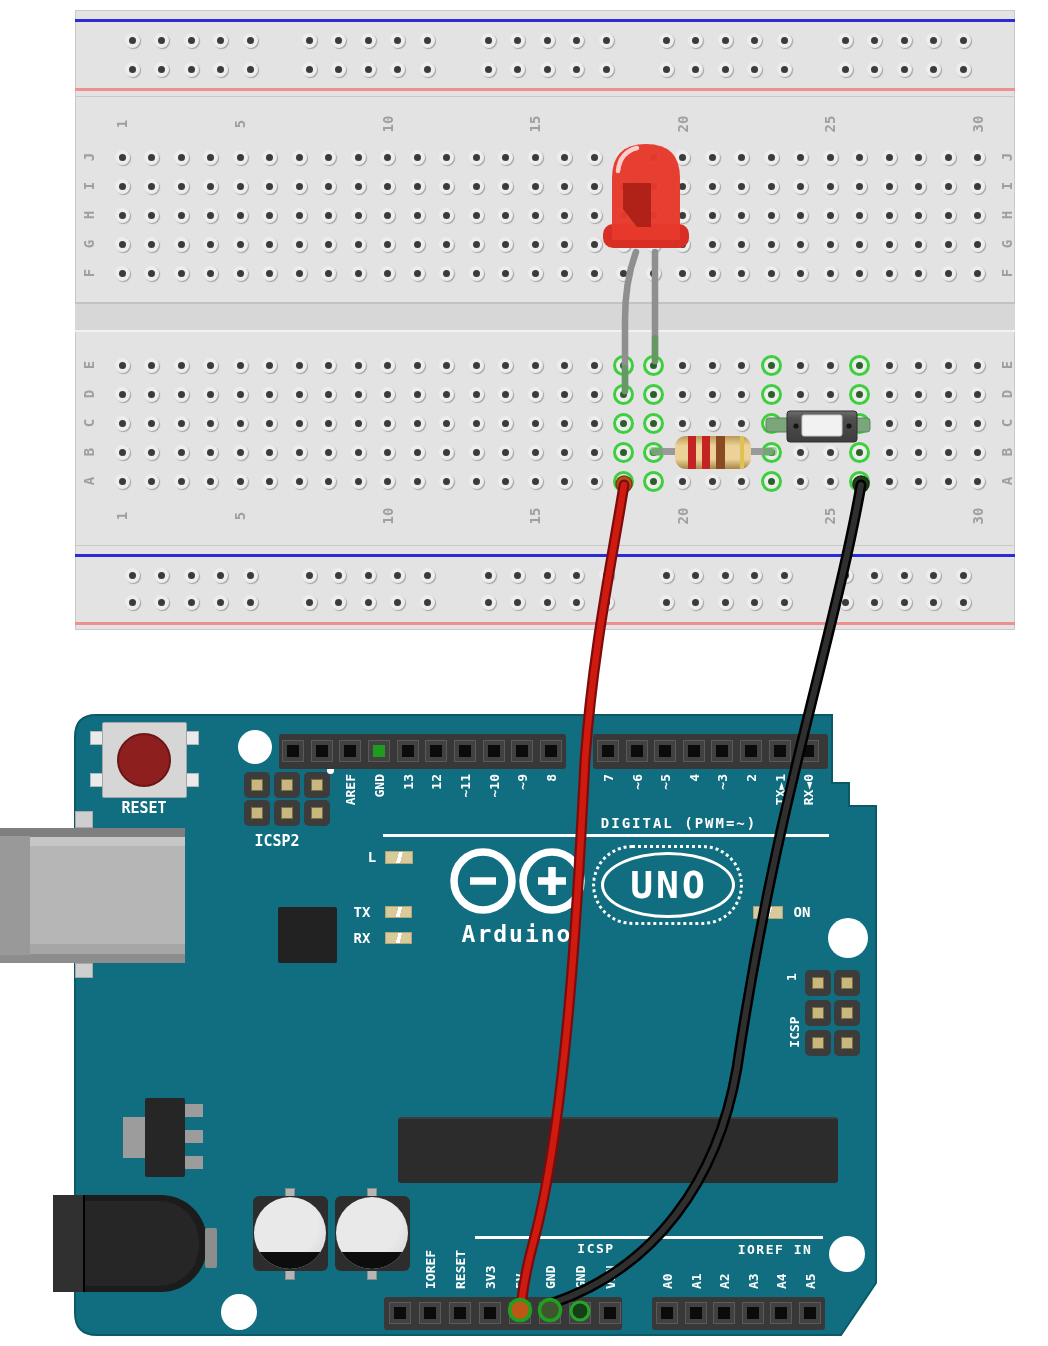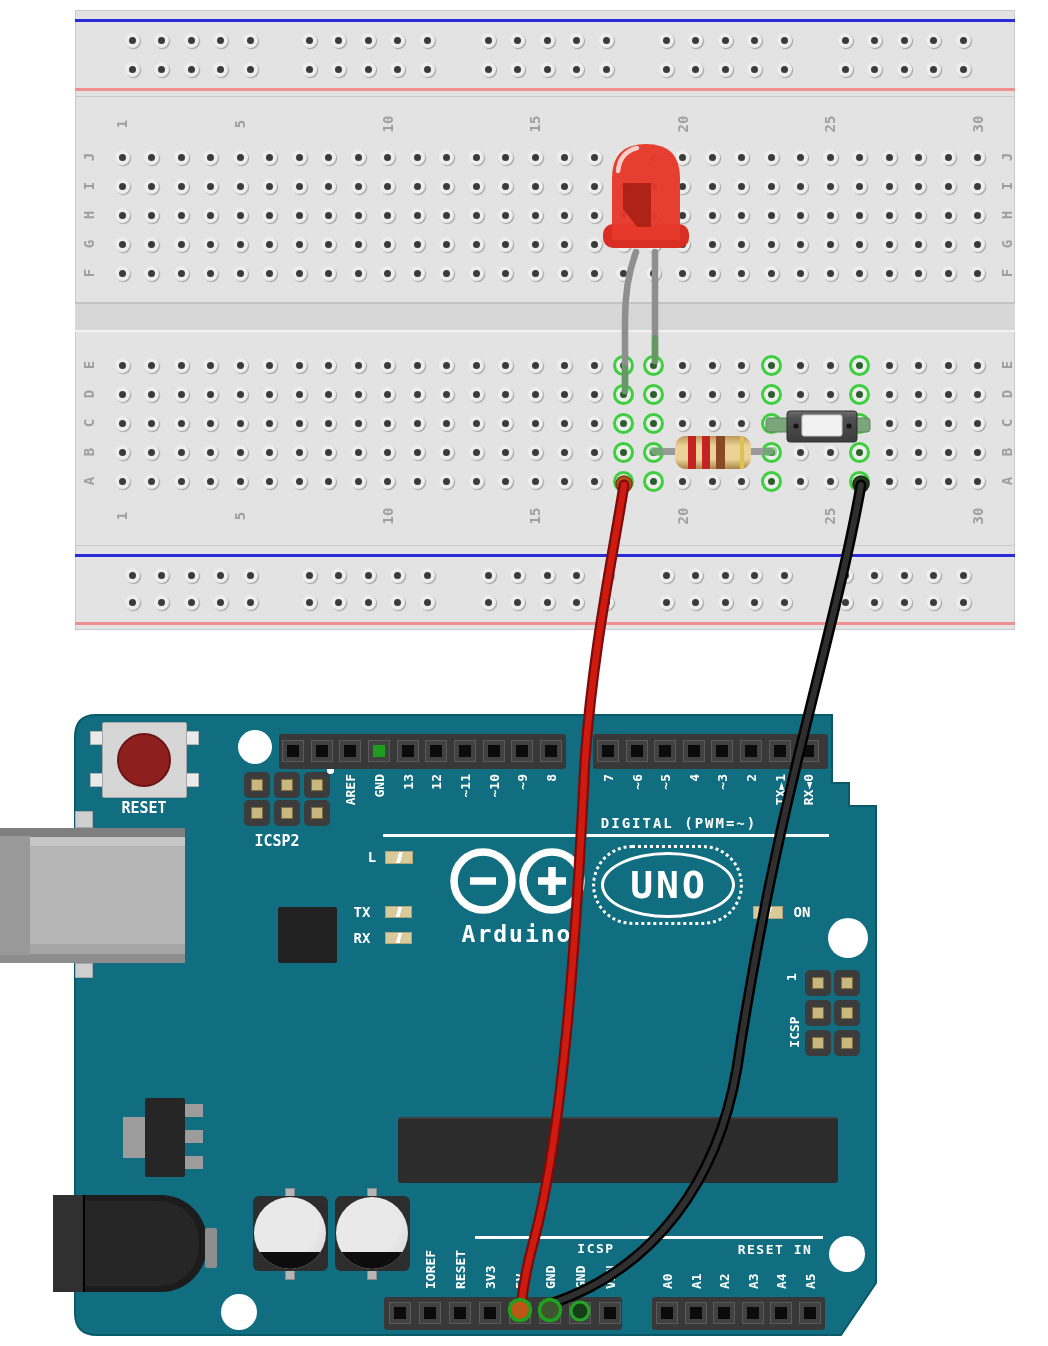--- a/index.html
+++ b/index.html
@@ -509,21 +509,21 @@
         <div class="icsp-pin" style="left: 304px; top: 800px;"></div>
       </div>
     <div class="abs" style="left:327px;top:767px;width:7px;height:7px;border-radius:50%;background:#fff;"></div>
     <div class="wlabel" style="left:277px;top:841px;font-size:15px;">ICSP2</div>
 
     <div class="silk" style="left:383px;top:834px;width:446px;height:3px;"></div>
     <div class="silk" style="left:475px;top:1236px;width:348px;height:3px;"></div>
 
     <div class="wlabel" style="left:679px;top:823px;font-size:14px;letter-spacing:2px;">DIGITAL (PWM=~)</div>
     <div class="wlabel" style="left:596px;top:1248px;font-size:13px;letter-spacing:1.5px;">ICSP</div>
-    <div class="wlabel" style="left:775px;top:1249px;font-size:13px;letter-spacing:1.5px;">RESET IN</div>
+    <div class="wlabel" style="left:775px;top:1249px;font-size:13px;letter-spacing:1.5px;">IOREF IN</div>
 
     <div class="ledrect" style="left:385px;top:851px;width:28px;height:13px;"></div>
     <div class="ledrect" style="left:385px;top:906px;width:27px;height:12px;"></div>
     <div class="ledrect" style="left:385px;top:932px;width:27px;height:12px;"></div>
     <div class="ledrect" style="left:753px;top:906px;width:30px;height:13px;"></div>
     <div class="wlabel" style="left:372px;top:857px;font-size:14px;">L</div>
     <div class="wlabel" style="left:362px;top:912px;font-size:14px;">TX</div>
     <div class="wlabel" style="left:362px;top:938px;font-size:14px;">RX</div>
     <div class="wlabel" style="left:802px;top:912px;font-size:14px;">ON</div>
 

